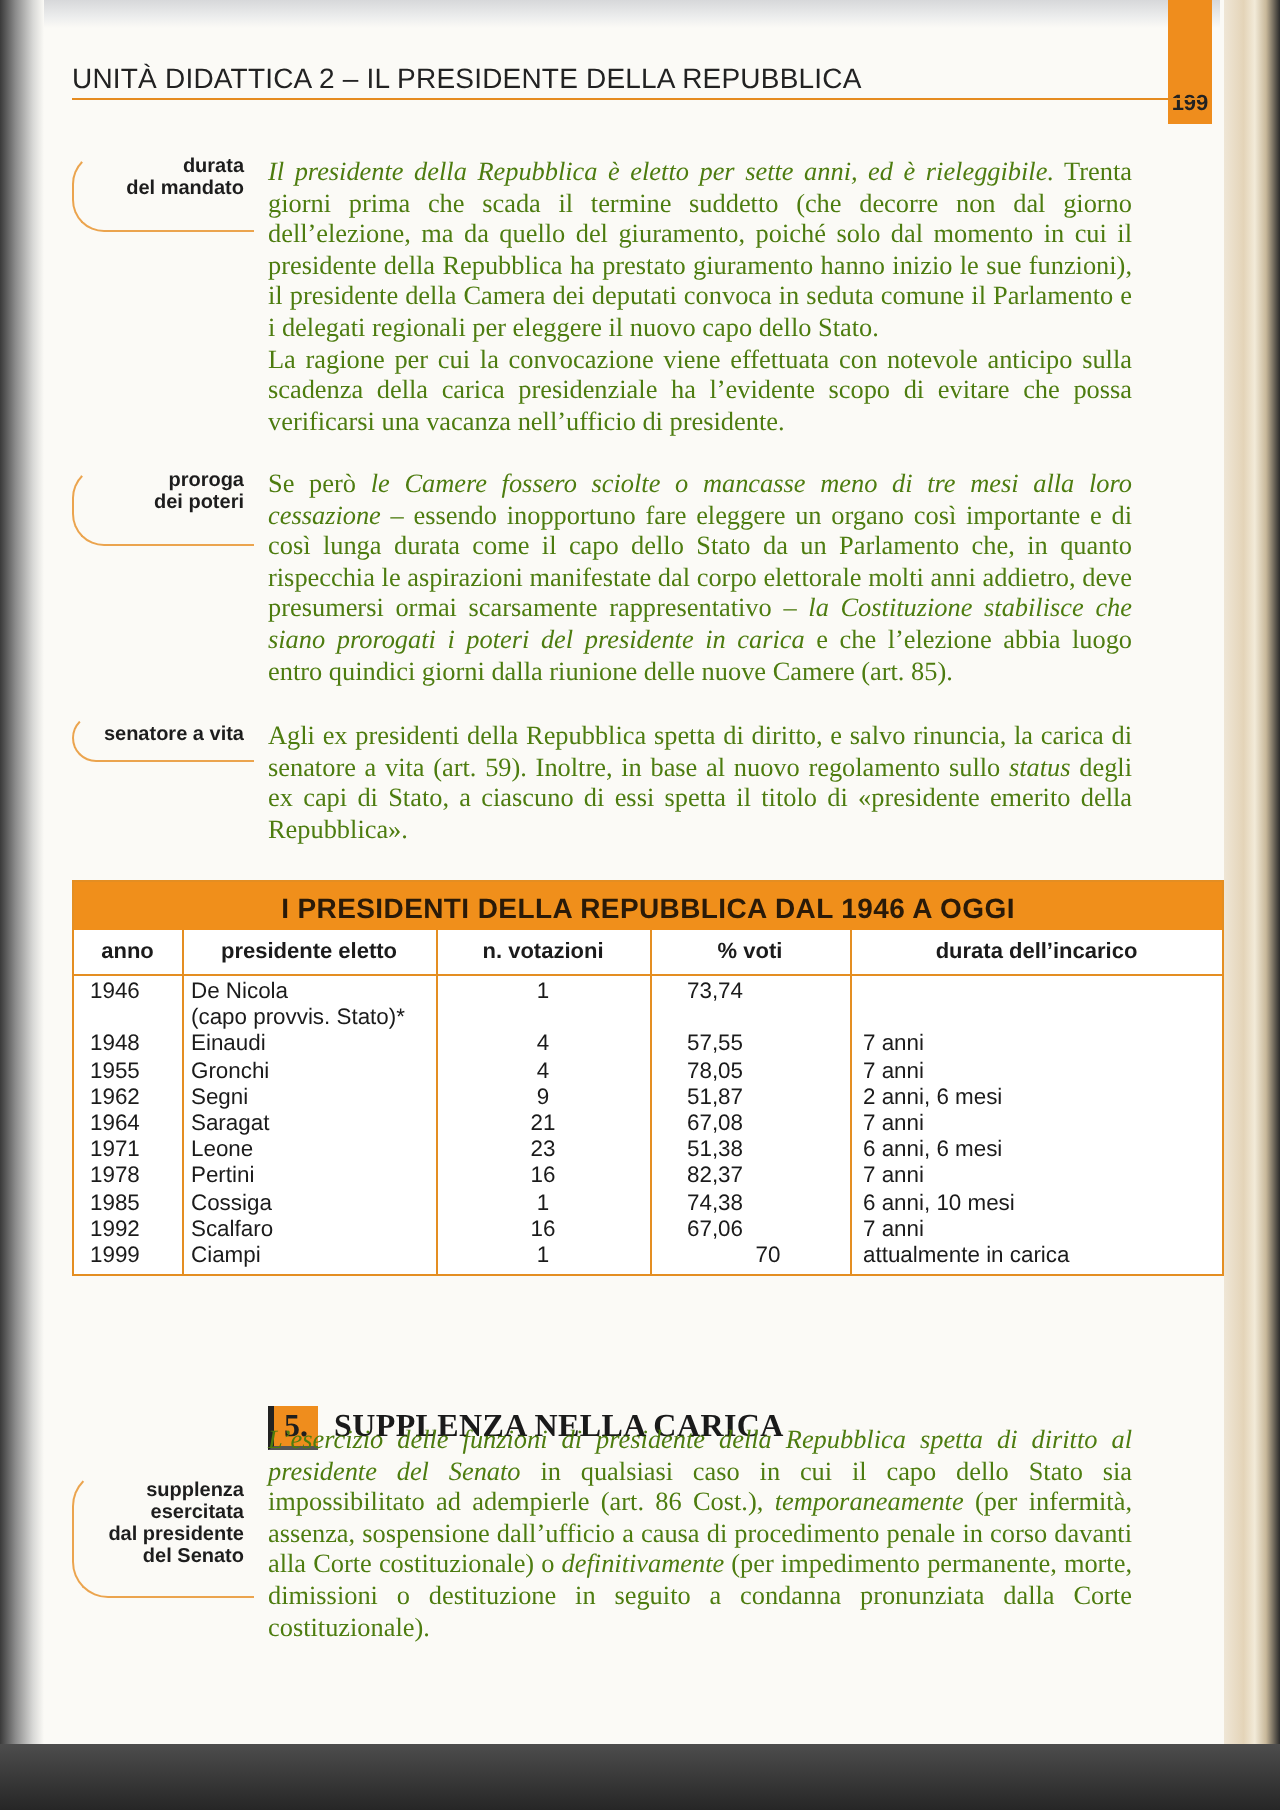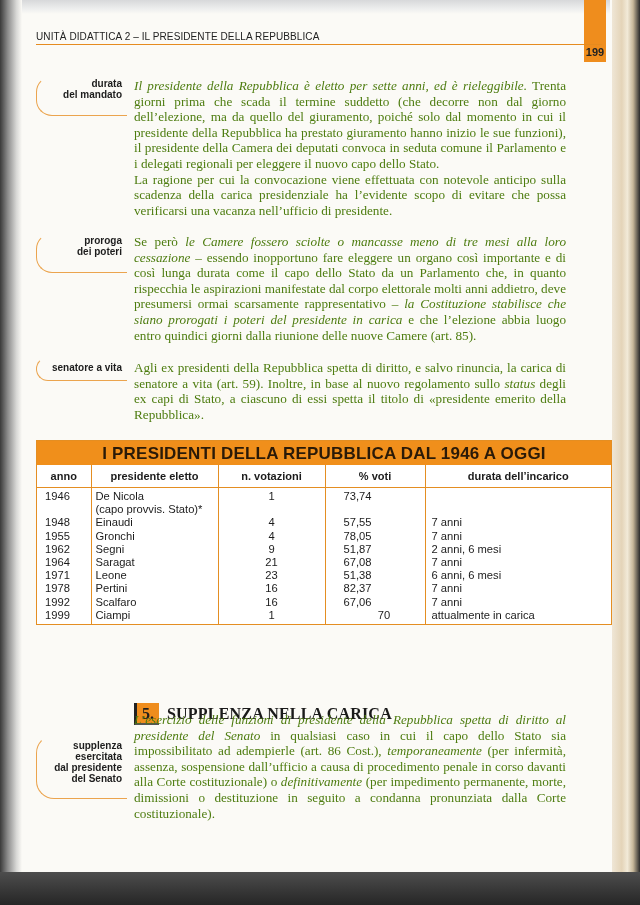--- a/index.html
+++ b/index.html
@@ -24,21 +24,21 @@
   .page-right-edge {
     position:absolute; right:0; top:0; width:28px; height:880px;
     background:linear-gradient(to right, #efe6d6 0%, #e4d4b8 35%, #f2ead8 55%, #c8b89a 75%, #2a2a2a 100%);
   }
   .bottom-dark {
     position:absolute; left:0; top:872px; width:640px; height:33px;
     background:linear-gradient(to bottom, #4d4d4d, #262626);
   }
   .running-head {
     position:absolute; left:36px; top:31px; width:566px;
-    font-family:"Liberation Sans", sans-serif; font-size:10px; color:#222;
+    font-family:"Liberation Sans", sans-serif; font-size:14px; color:#222;
     letter-spacing:0.1px;
     border-bottom:1.5px solid #e58b1f; padding-bottom:2px;
   }
   .page-tab {
     position:absolute; left:584px; top:0; width:22px; height:62px;
     background:#ef8d1d;
   }
   .page-number {
     position:absolute; left:584px; top:46px; width:22px; text-align:center;
     font-family:"Liberation Sans", sans-serif; font-weight:bold; font-size:11px; color:#222;
@@ -62,21 +62,21 @@
   .body-text i { font-style:italic; }
   .para-block { margin:0; }
 
   .table-box {
     position:absolute; left:36px; top:440px; width:574px;
     border:1px solid #e48e22; background:#fff;
     font-family:"Liberation Sans", sans-serif;
   }
   .table-title {
     background:#f08f1b; height:24px; line-height:26px;
-    text-align:center; font-weight:bold; font-size:17px; color:#2a1a08;
+    text-align:center; font-weight:bold; font-size:14px; color:#2a1a08;
     letter-spacing:0.2px;
   }
   table.presidents { border-collapse:collapse; width:100%; font-size:11.2px; color:#1b1b1b; }
   table.presidents th {
     font-weight:bold; font-size:11px; height:20px; text-align:center;
     border-bottom:1px solid #e48e22; border-left:1px solid #e48e22;
   }
   table.presidents th:first-child { border-left:none; }
   table.presidents td {
     border-left:1px solid #e48e22; padding:0 0 0 4px; line-height:13.2px; vertical-align:top;
@@ -285,20 +285,37 @@
             </td>
             <td class="pct">
               <div>82,37</div>
             </td>
             <td class="dur">
               <div>7 anni</div>
             </td>
           </tr>
           <tr>
             <td>
+              <div>1985</div>
+            </td>
+            <td>
+              <div>Cossiga</div>
+            </td>
+            <td class="num">
+              <div>1</div>
+            </td>
+            <td class="pct">
+              <div>74,38</div>
+            </td>
+            <td class="dur">
+              <div>6 anni, 10 mesi</div>
+            </td>
+          </tr>
+          <tr>
+            <td>
               <div>1992</div>
             </td>
             <td>
               <div>Scalfaro</div>
             </td>
             <td class="num">
               <div>16</div>
             </td>
             <td class="pct">
               <div>67,06</div>

